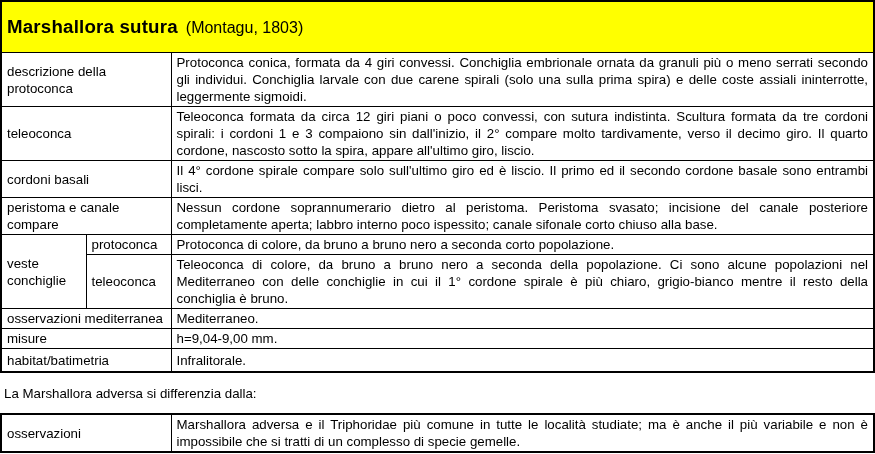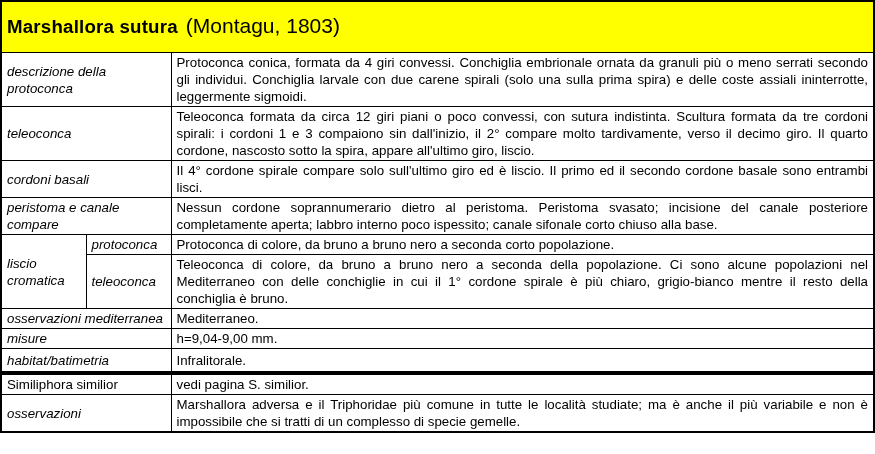--- a/index.html
+++ b/index.html
@@ -37,26 +37,25 @@
     height: 48px;
     padding-left: 5px;
     vertical-align: middle;
   }
   .title-species {
     font-size: 18.7px;
     font-weight: bold;
     letter-spacing: 0.2px;
   }
   .title-author {
-    font-size: 21px;
+    font-size: 16px;
     font-weight: normal;
     margin-left: 8px;
   }
   .lbl {
-    font-style: italic;
   }
   .lbl-plain {
     font-style: normal;
   }
   .content {
     text-align: justify;
     margin-top: 40px;
   }
   .content-single {
     text-align: left;
@@ -100,21 +99,21 @@
     </tr>
     <tr class="row-single">
       <td colspan="2" class="lbl">cordoni basali</td>
       <td class="content">Il 4° cordone spirale compare solo sull'ultimo giro ed è liscio. Il primo ed il secondo cordone basale sono entrambi lisci.</td>
     </tr>
     <tr>
       <td colspan="2" class="lbl">peristoma e canale compare</td>
       <td class="content">Nessun cordone soprannumerario dietro al peristoma. Peristoma svasato; incisione del canale posteriore completamente aperta; labbro interno poco ispessito; canale sifonale corto chiuso alla base.</td>
     </tr>
     <tr class="row-single">
-      <td rowspan="2" class="lbl">liscio cromatica</td>
+      <td rowspan="2" class="lbl">veste conchiglie</td>
       <td class="lbl">protoconca</td>
       <td class="content-single">Protoconca di colore, da bruno a bruno nero a seconda corto popolazione.</td>
     </tr>
     <tr>
       <td class="lbl">teleoconca</td>
       <td class="content">Teleoconca di colore, da bruno a bruno nero a seconda della popolazione. Ci sono alcune popolazioni nel Mediterraneo con delle conchiglie in cui il 1° cordone spirale è più chiaro, grigio-bianco mentre il resto della conchiglia è bruno.</td>
     </tr>
     <tr class="row-single">
       <td colspan="2" class="lbl">osservazioni mediterranea</td>
       <td class="content-single">Mediterraneo.</td>
@@ -123,31 +122,28 @@
       <td colspan="2" class="lbl">misure</td>
       <td class="content-single">h=9,04-9,00 mm.</td>
     </tr>
     <tr class="row-last">
       <td colspan="2" class="lbl">habitat/batimetria</td>
       <td class="content-single">Infralitorale.</td>
     </tr>
   </tbody>
     </table>
 
+  <div class="note">La Marshallora adversa si differenzia dalla:</div>
 
   <table>
     <colgroup>
       <col style="width:170px">
         <col style="width:703px">
     </colgroup>
     <tbody>
-        <tr class="row-single">
-      <td class="lbl-plain">Similiphora similior</td>
-      <td class="content-single">vedi pagina S. similior.</td>
-    </tr>
     <tr>
       <td class="lbl">osservazioni</td>
       <td class="content">Marshallora adversa e il Triphoridae più comune in tutte le località studiate; ma è anche il più variabile e non è impossibile che si tratti di un complesso di specie gemelle.</td>
     </tr>
   </tbody>
     </table>
 
 </div>
 
 </body></html>

